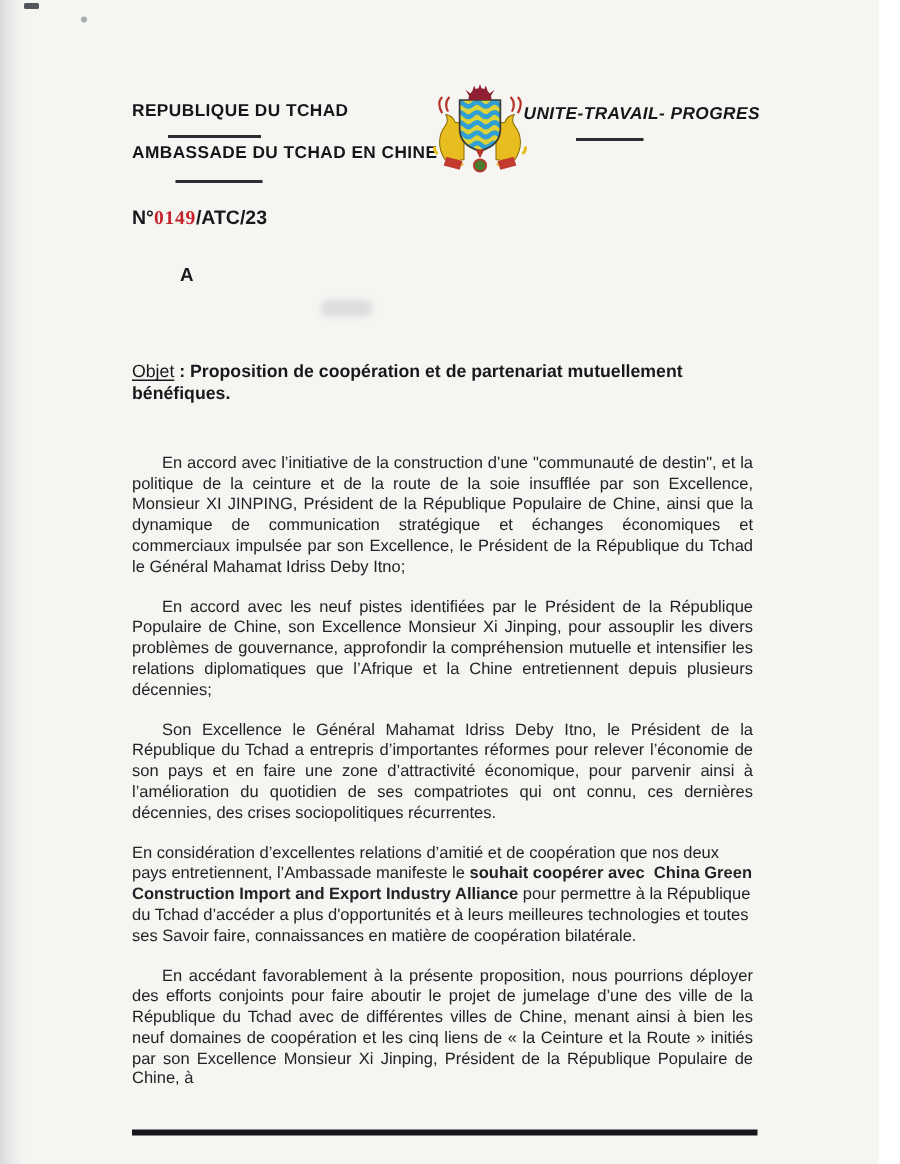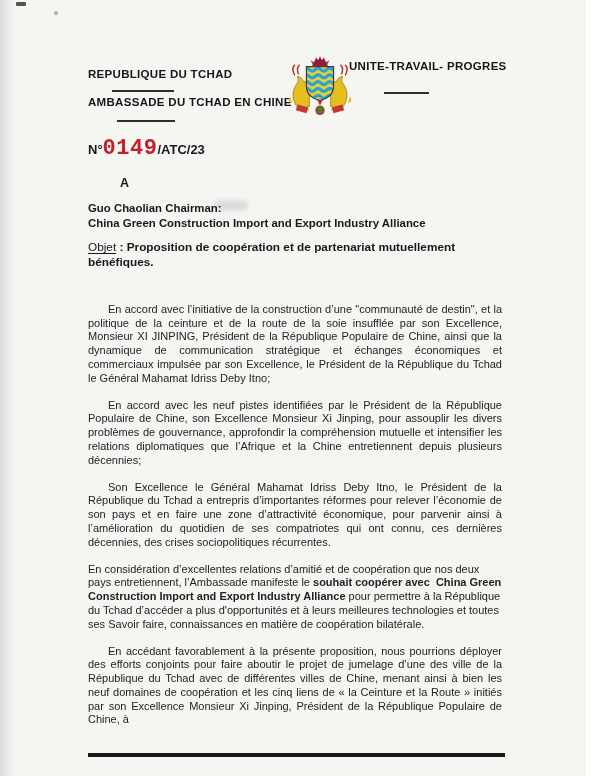--- a/index.html
+++ b/index.html
@@ -11,26 +11,26 @@
   }
   .abs { position:absolute; }
   .mark1 { left:16px; top:2px; width:10px; height:4px; background:#52555a; border-radius:1px; }
   .mark2 { left:54px; top:11px; width:4px; height:4px; background:#9aa0a6; border-radius:50%; opacity:.85; }
   .lh-line { font-size:11.5px; font-weight:700; letter-spacing:.3px; color:#14161a; white-space:nowrap; }
   .lh-republic { left:88px; top:68px; }
   .lh-embassy  { left:88px; top:96px; }
   .rule { height:2px; background:#2a2d31; }
   .rule-1 { left:112px; top:90px;  width:62px; }
   .rule-2 { left:117px; top:120px; width:58px; }
-  .motto   { left:349px; top:60px; }
+  .motto   { left:349px; top:70px;font-style:italic; }
   .rule-3 { left:384px; top:92px;  width:45px; }
   .emblem { left:284px; top:56px; }
   .refline { left:88px; top:136px; white-space:nowrap; }
   .refline .rp { font-size:13px; font-weight:700; color:#17191c; }
-  .refline .rd { font-size:22px; font-weight:700; font-family:Liberation Mono, monospace; color:#c5232b; letter-spacing:.5px; }
+  .refline .rd { font-size:13px; font-weight:700; font-family:Liberation Serif, serif; color:#c5232b; letter-spacing:.5px; }
   .refline .rs { font-size:13px; font-weight:700; color:#17191c; }
   .dateline { left:371px; top:142px; font-size:12px; font-weight:700; color:#17191c; white-space:nowrap; }
   .salutation { left:120px; top:176px; font-size:12.5px; font-weight:700; color:#17191c; }
   .recipient { left:88px; top:201px; font-size:11.4px; font-weight:700; line-height:14.5px; color:#17191c; }
   .smudge { left:214px; top:200px; width:34px; height:11px; background:#aab0b8; opacity:.35; filter:blur(2px); border-radius:5px; }
   .subject { left:88px; top:240px; width:402px; font-size:11.8px; line-height:15px; color:#16181b; }
   .subject .lbl { font-weight:400; text-decoration:underline; text-underline-offset:2px; }
   .subject .sep { font-weight:700; white-space:pre; }
   .subject .txt { font-weight:700; }
   .body { left:88px; top:303px; width:414px; max-height:452px; overflow:hidden;
@@ -100,24 +100,20 @@
     </svg>
   </div>
 
   <div class="abs lh-line motto">UNITE-TRAVAIL- PROGRES</div>
   <div class="abs rule rule-3"></div>
 
   <div class="abs refline"><span class="rp">N°</span><span class="rd">0149</span><span class="rs">/ATC/23</span></div>
 
   <div class="abs salutation">A</div>
   <div class="abs smudge"></div>
-  <div class="abs recipient">
-    <div>Guo Chaolian Chairman:</div>
-    <div>China Green Construction Import and Export Industry Alliance</div>
-  </div>
 
   <div class="abs subject"><span class="lbl">Objet</span><span class="sep"> : </span><span class="txt">Proposition de coopération et de partenariat mutuellement bénéfiques.</span></div>
 
   <div class="abs body">
     <p>En accord avec l’initiative de la construction d’une "communauté de destin", et la politique de la ceinture et de la route de la soie insufflée par son Excellence, Monsieur XI JINPING, Président de la République Populaire de Chine, ainsi que la dynamique de communication stratégique et échanges économiques et commerciaux impulsée par son Excellence, le Président de la République du Tchad le Général Mahamat Idriss Deby Itno;</p>
     <p>En accord avec les neuf pistes identifiées par le Président de la République Populaire de Chine, son Excellence Monsieur Xi Jinping, pour assouplir les divers problèmes de gouvernance, approfondir la compréhension mutuelle et intensifier les relations diplomatiques que l’Afrique et la Chine entretiennent depuis plusieurs décennies;</p>
     <p>Son Excellence le Général Mahamat Idriss Deby Itno, le Président de la République du Tchad a entrepris d’importantes réformes pour relever l’économie de son pays et en faire une zone d’attractivité économique, pour parvenir ainsi à l’amélioration du quotidien de ses compatriotes qui ont connu, ces dernières décennies, des crises sociopolitiques récurrentes.</p>
     <p class="flush"><span class="pre-sp">En considération d’excellentes relations d’amitié et de coopération que nos deux pays entretiennent, l’Ambassade manifeste le </span><span class="bold pre-sp">souhait coopérer avec  China Green Construction Import and Export Industry Alliance</span><span class="pre-sp"> pour permettre à la République du Tchad d’accéder a plus d'opportunités et à leurs meilleures technologies et toutes ses Savoir faire, connaissances en matière de coopération bilatérale.</span></p>
     <p>En accédant favorablement à la présente proposition, nous pourrions déployer des efforts conjoints pour faire aboutir le projet de jumelage d’une des ville de la République du Tchad avec de différentes villes de Chine, menant ainsi à bien les neuf domaines de coopération et les cinq liens de « la Ceinture et la Route » initiés par son Excellence Monsieur Xi Jinping, Président de la République Populaire de Chine, à</p>
   </div>

